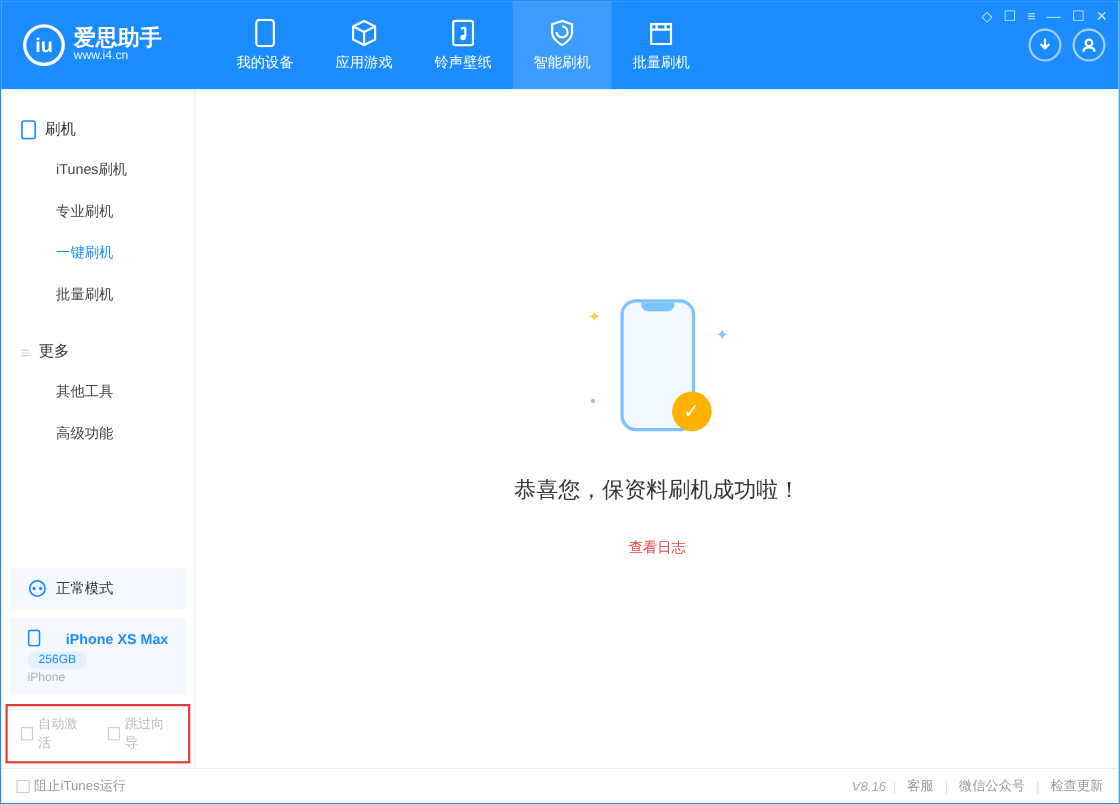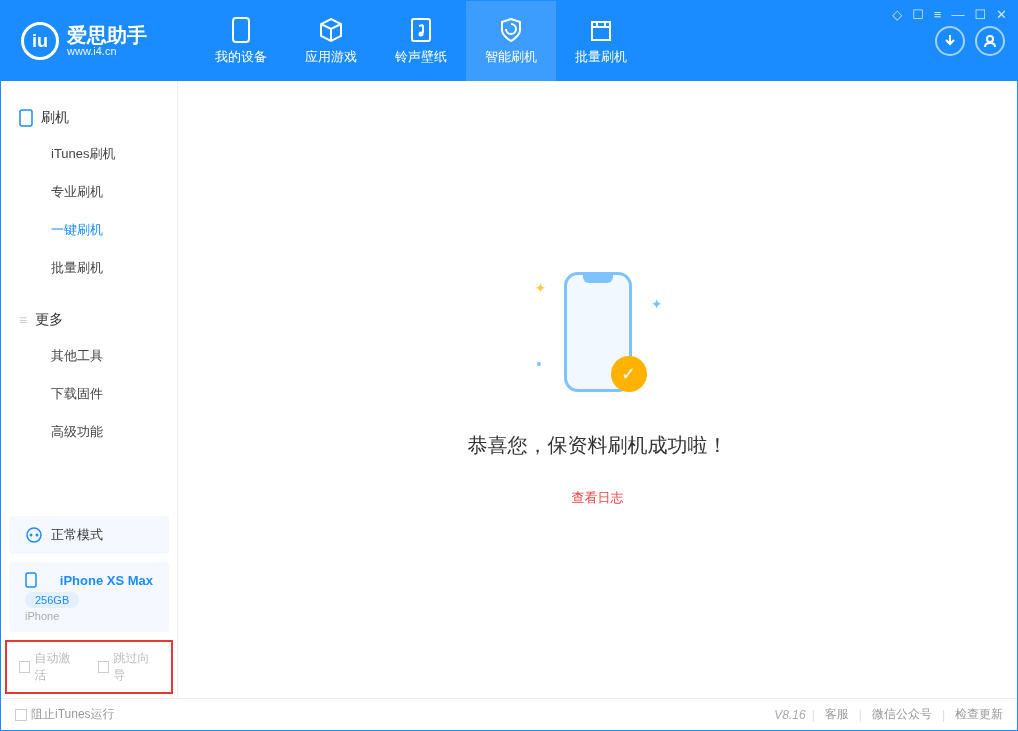--- a/index.html
+++ b/index.html
@@ -155,21 +155,20 @@
       <div class="side-item">专业刷机</div>
       <div class="side-item active">一键刷机</div>
       <div class="side-item">批量刷机</div>
     </div>
     <div class="side-section">
       <div class="side-header">
         <span style="color:#ccc">≡</span>
         <span>更多</span>
       </div>
       <div class="side-item">其他工具</div>
-      <div class="side-item">下载固件</div>
       <div class="side-item">高级功能</div>
     </div>
 
     <div class="side-bottom">
       <div class="status-card">
         <svg width="18" height="18">
             <circle cx="9" cy="9" r="7" fill="none" stroke="#1a8cff" stroke-width="1.5"></circle>
             <circle cx="6" cy="9" r="1.5" fill="#1a8cff"></circle>
             <circle cx="12" cy="9" r="1.5" fill="#1a8cff"></circle>
           </svg>

